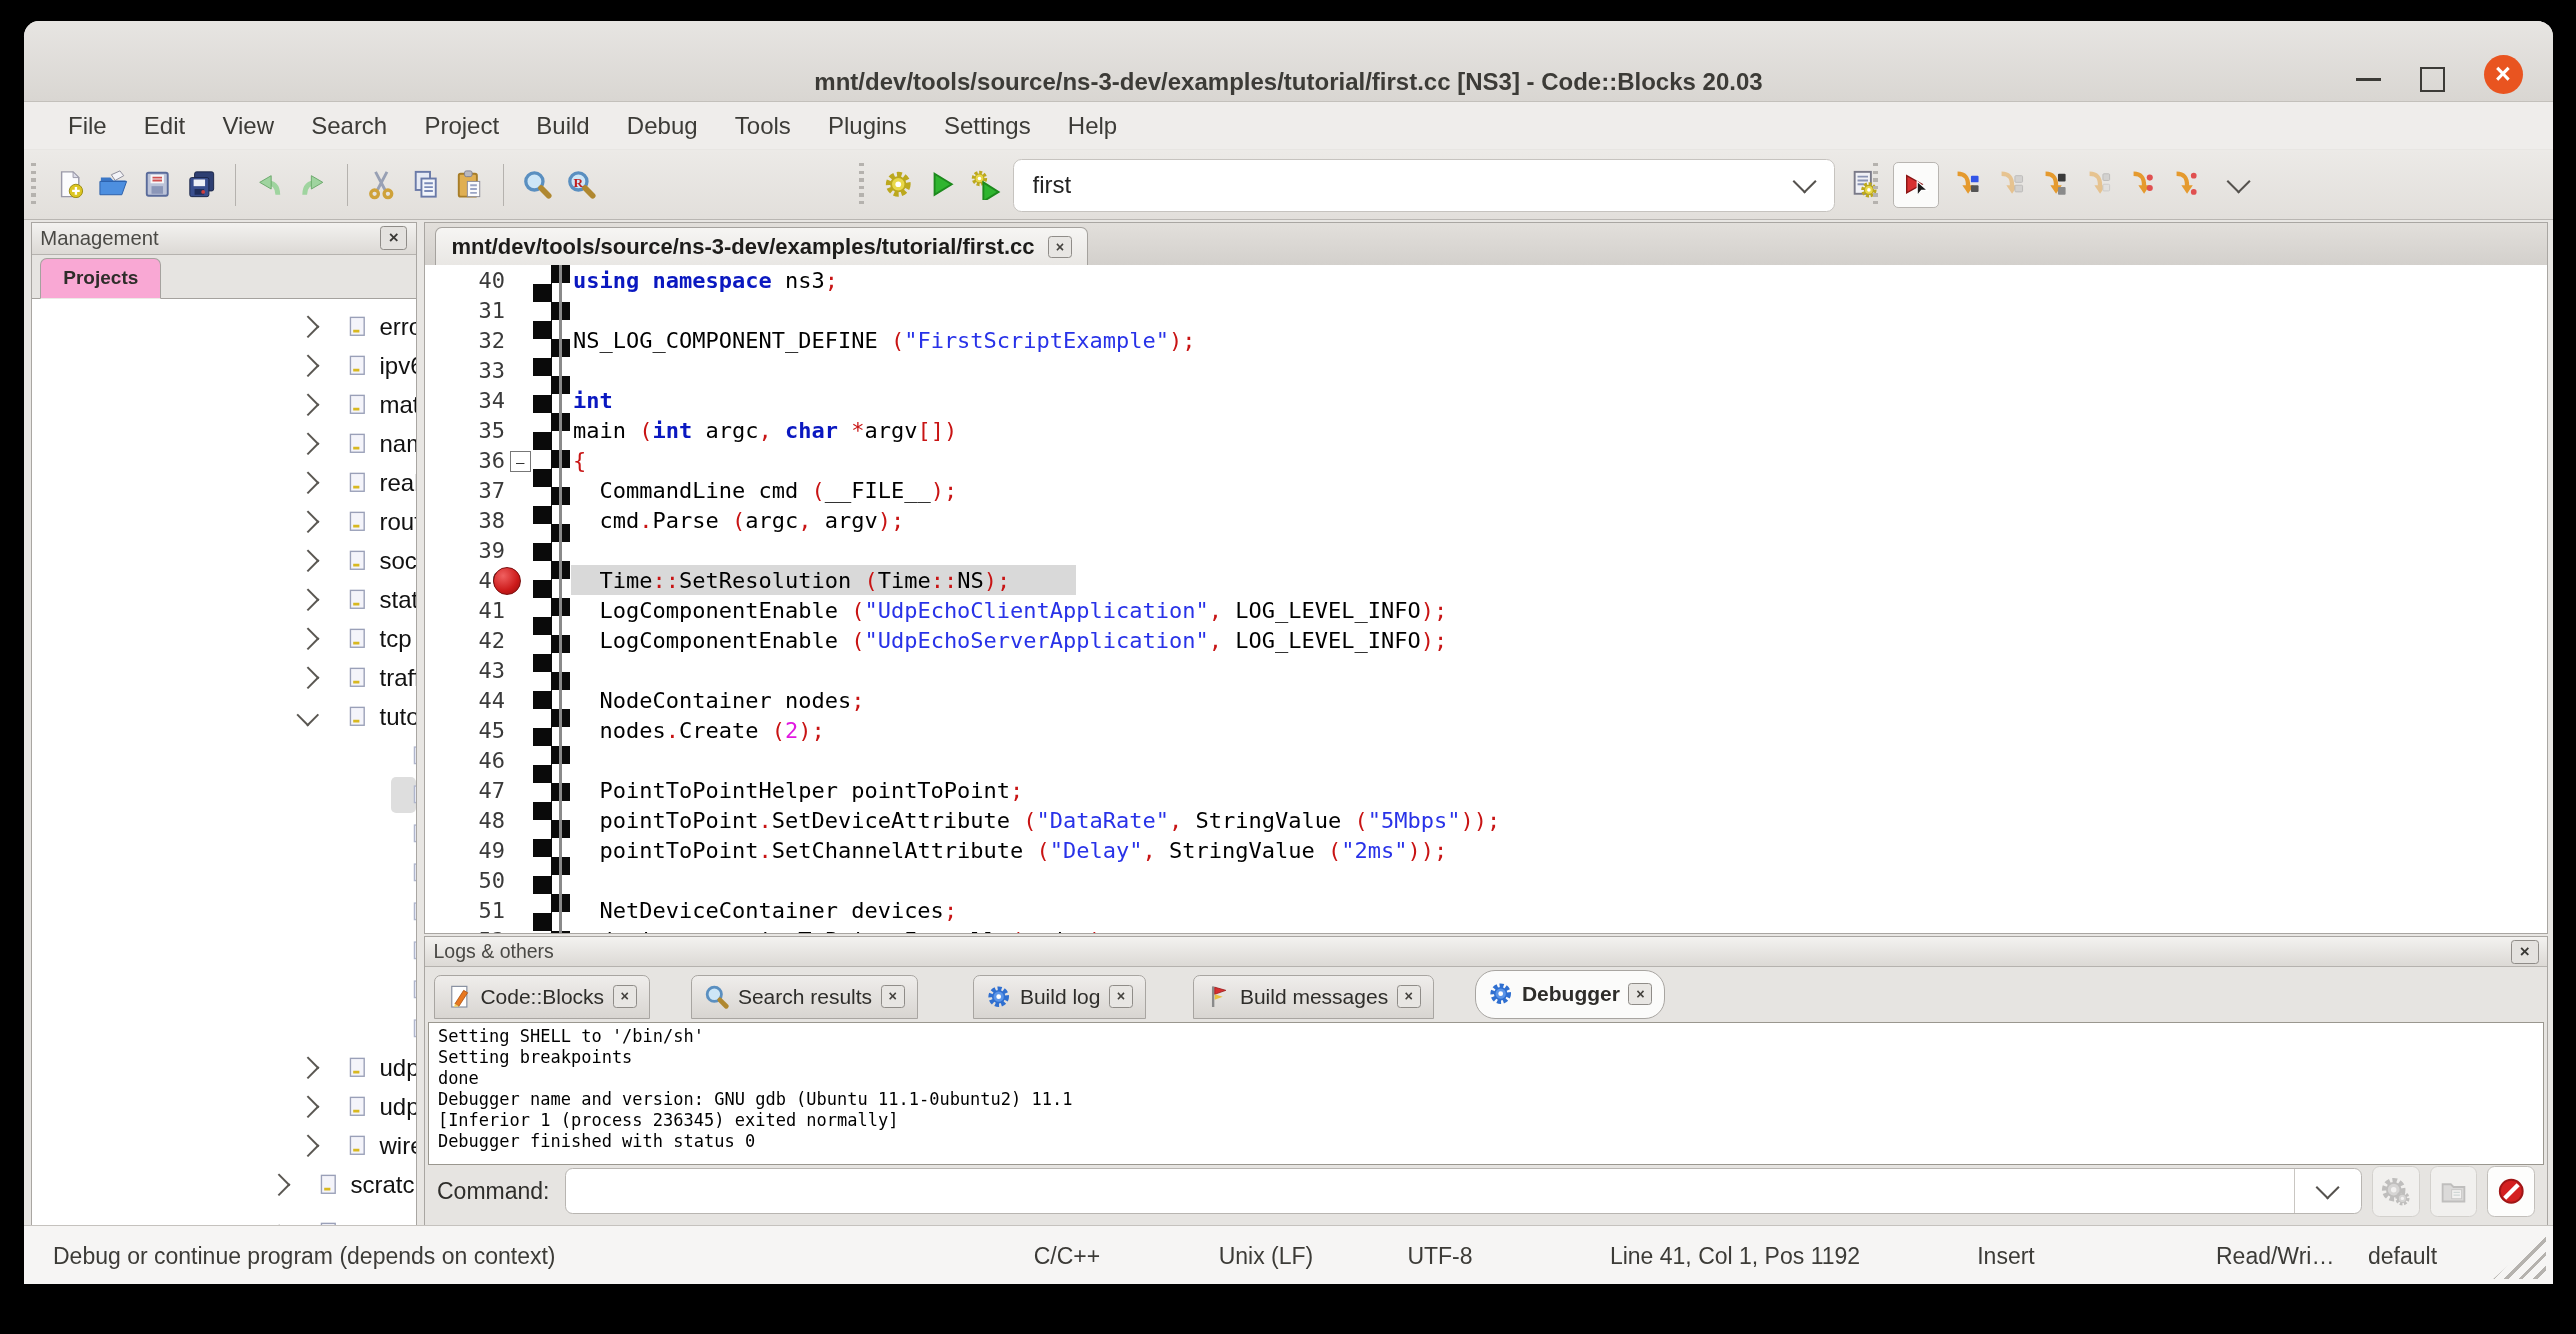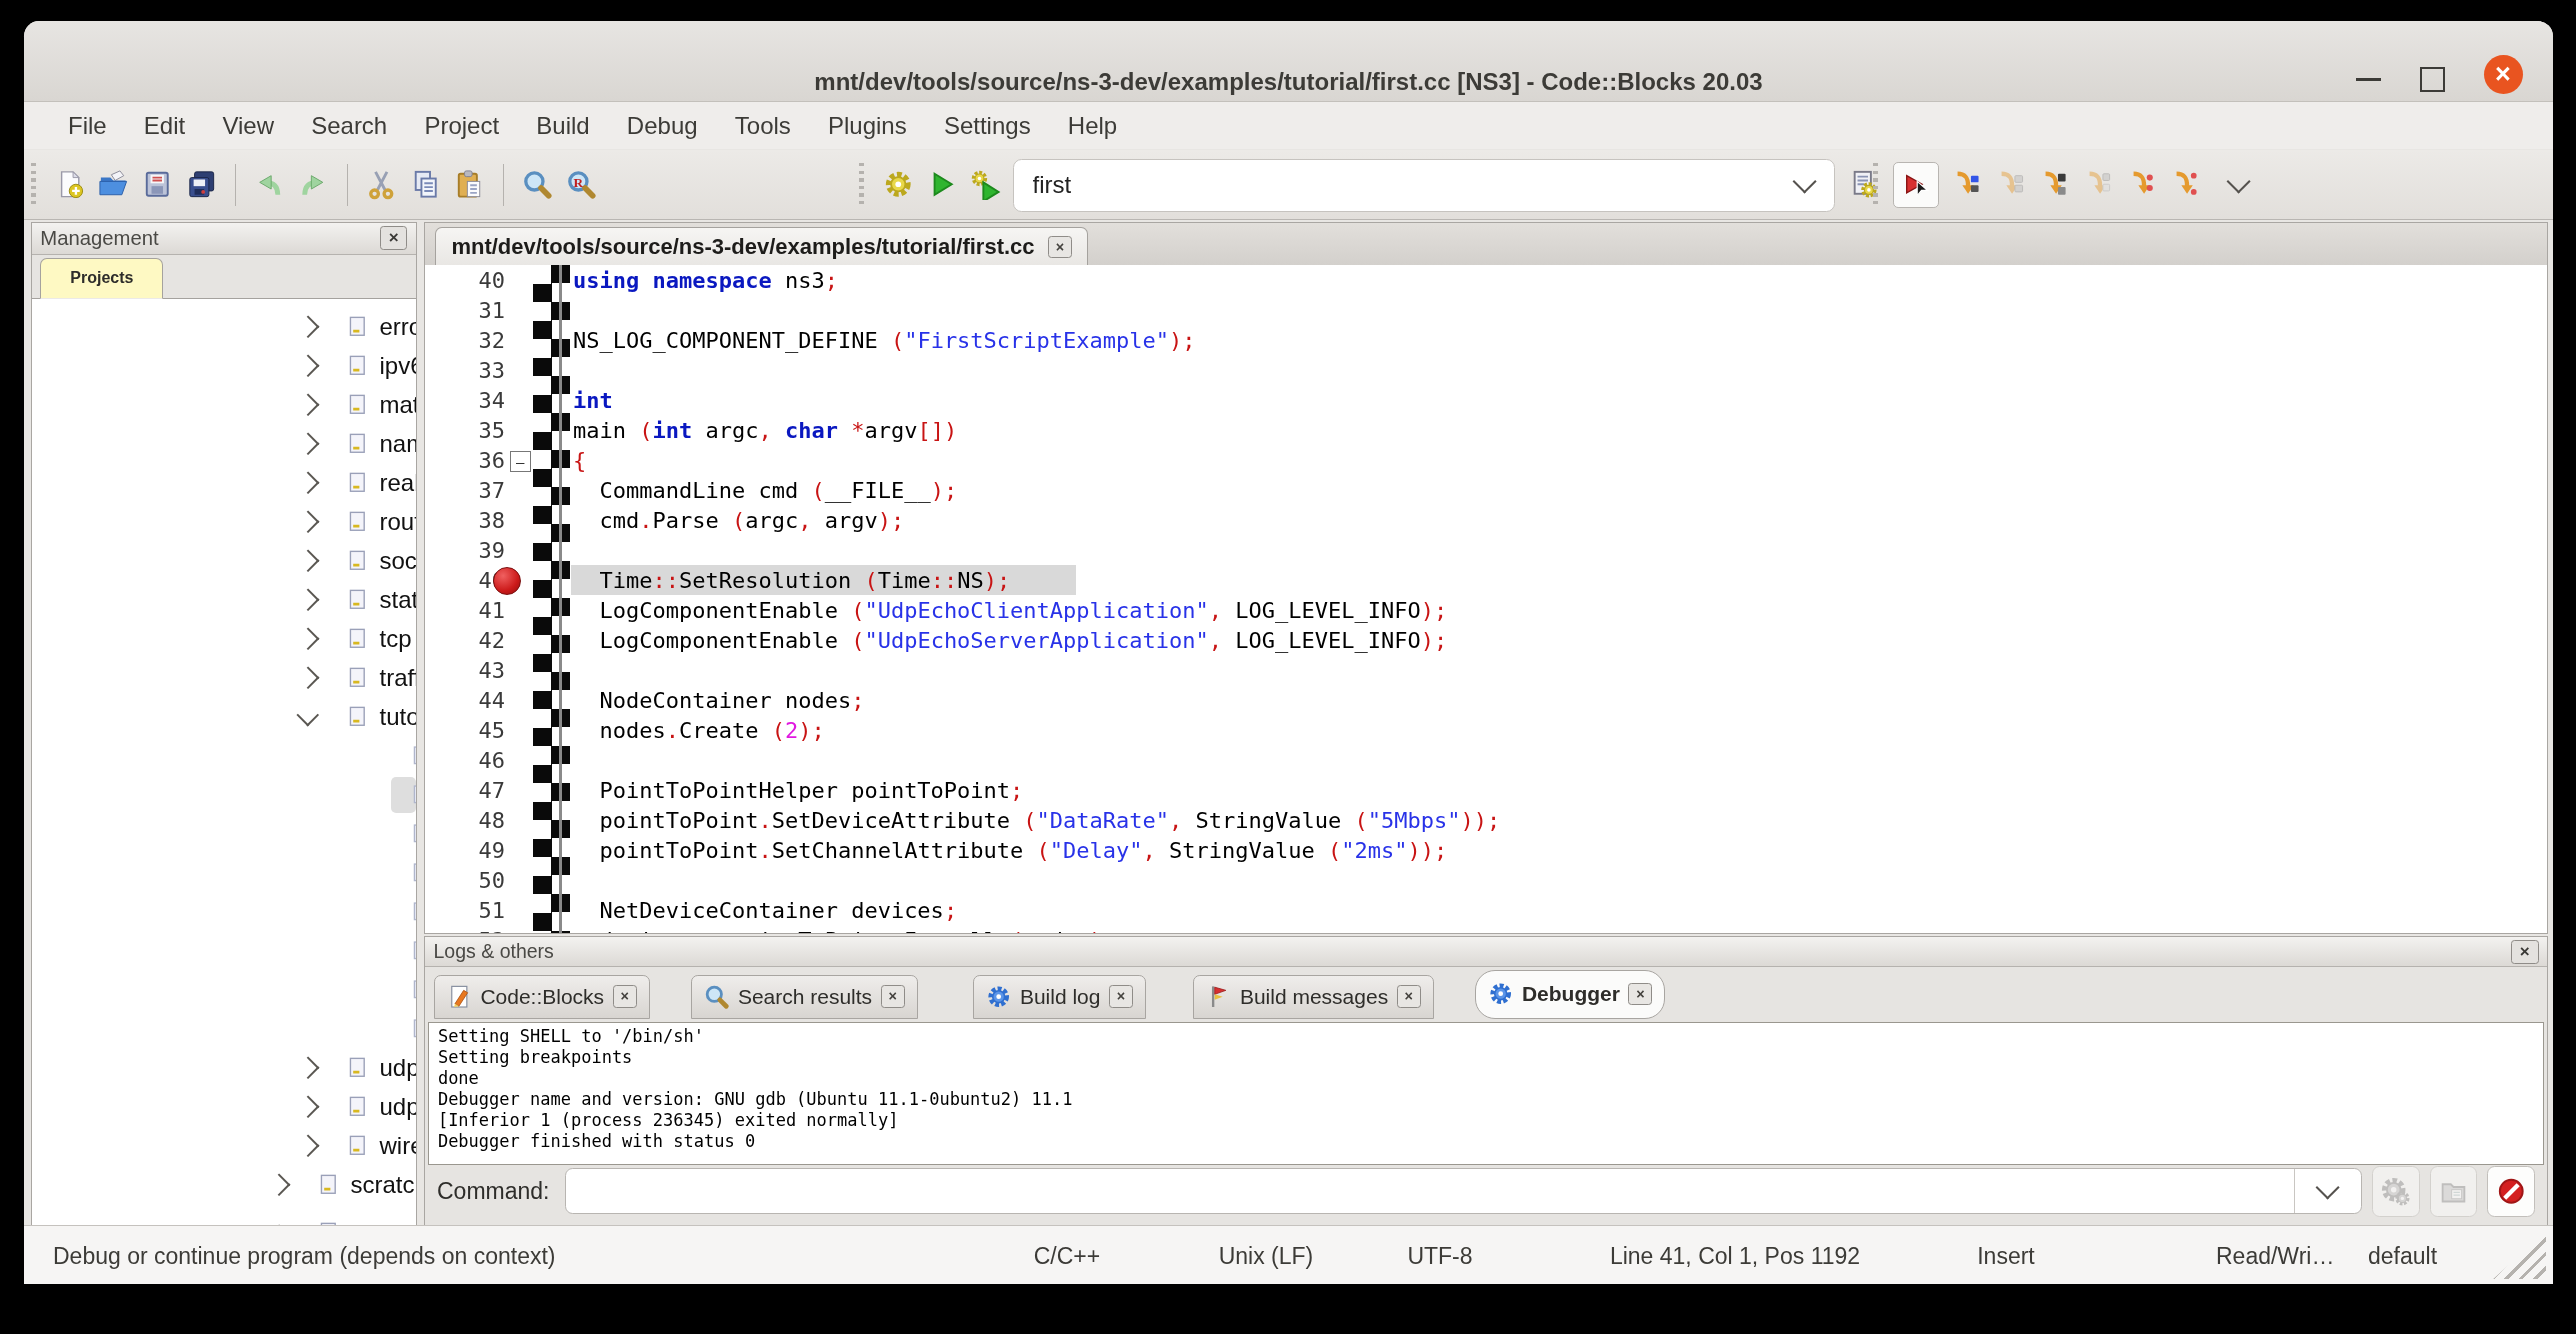--- a/index.html
+++ b/index.html
@@ -43,23 +43,23 @@
   
   .mgmt{position:absolute;left:6.8px;top:201px;width:384px;height:1002px;
         background:#e6e4e1;border:0.8px solid #a9a6a2;}
   .mgmt-title{position:absolute;left:0;top:0;right:0;height:30.5px;
               background:linear-gradient(#f3f2f0,#dcd9d5);border-bottom:0.8px solid #b5b2ae;
               display:flex;align-items:center;padding:0 8.5px;font-size:20.3px;color:#4a4945;}
   .close-box{margin-left:auto;width:25.4px;height:22px;border:0.8px solid #8f8c88;border-radius:3.4px;
              background:#e4e2df;display:flex;align-items:center;justify-content:center;
              font-size:17px;font-weight:bold;color:#3a3936;}
   .mgmt-tabs{position:absolute;left:0;top:31px;right:0;height:44px;border-bottom:0.8px solid #a5a29e;}
-  .mgmt-tab{position:absolute;left:8.5px;bottom:-0.8px;height:39px;padding:0 29px;background:#fef9c3;
+  .mgmt-tab{position:absolute;left:8.5px;bottom:-0.8px;height:39px;padding:0 22px;background:#f9a8d4;
             border:0.8px solid #a5a29e;border-bottom:0.8px solid #eceae7;border-radius:6.8px 6.8px 0 0;
-            display:flex;align-items:center;font-size:16px;font-weight:bold;color:#2e2d2a;}
+            display:flex;align-items:center;font-size:19px;font-weight:bold;color:#2e2d2a;}
   .tree{position:absolute;left:0;top:76px;right:0;bottom:0;background:#fff;overflow:hidden;padding-top:8.5px;}
   .tree-row{height:39px;display:flex;align-items:center;white-space:nowrap;overflow:hidden;position:relative;}
   .tree-row .sel-bg{position:absolute;left:0;right:0;top:1.7px;bottom:1.7px;background:#dedede;border-radius:5.1px;}
   .chev{width:13.5px;height:13.5px;border-right:2.5px solid #5a5752;border-bottom:2.5px solid #5a5752;
         transform:rotate(-45deg);flex:none;position:relative;}
   .chev.down{transform:rotate(45deg);margin-top:-5.1px;}
   .chev-space{width:13.5px;flex:none;}
   .tree-icon{width:22px;height:24px;margin-left:32px;margin-right:10.2px;flex:none;position:relative;}
   .tree-label{font-size:24px;color:#111;position:relative;}
   

